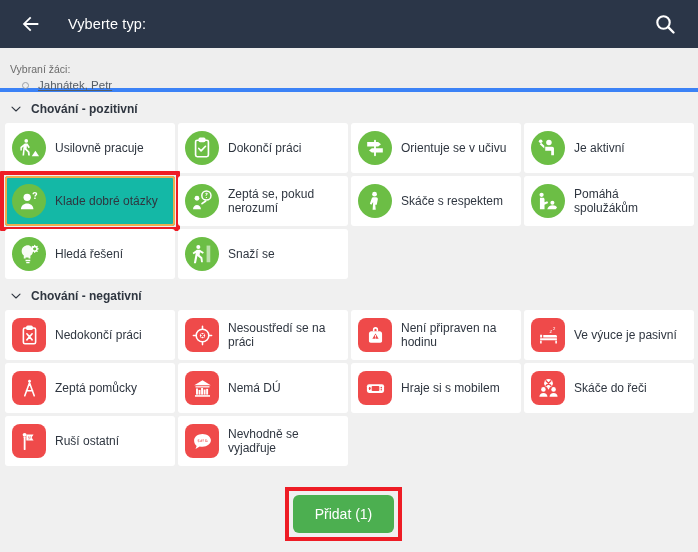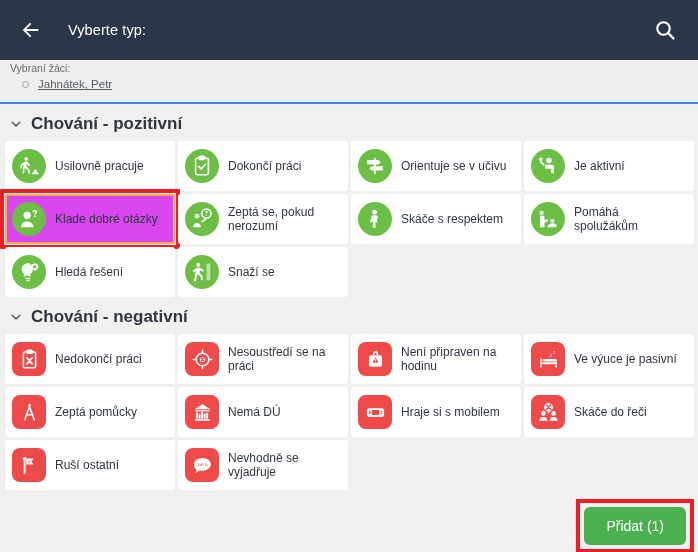--- a/index.html
+++ b/index.html
@@ -6,21 +6,21 @@
   html, body {
     width: 698px;
     height: 552px;
     overflow: hidden;
     font-family: "Liberation Sans", sans-serif;
     background: #f0f0f0;
   }
 
   
   .appbar {
-    height: 60px;
+    height: 48px;
     background: #2b3648;
     display: flex;
     align-items: center;
     padding: 0 16px 0 14px;
     position: relative;
     text-align: center;
   }
   .back-btn {
     width: 34px; height: 34px;
     display: flex; align-items: center; justify-content: center;
@@ -36,22 +36,22 @@
   .appbar-spacer { flex: 1 1 auto; }
   .search-btn {
     width: 34px; height: 34px;
     display: flex; align-items: center; justify-content: center;
     cursor: pointer;
   }
 
   
   .selected-strip {
     background: #eeeeee;
-    border-bottom: 2px solid #3b82f6;
-    padding: 2px 0 8px 10px;
+    border-bottom: 4px solid #3b82f6;
+    padding: 15px 0 8px 10px;
     height: 44px;
   }
   .selected-label {
     font-size: 10.5px;
     color: #6b6b6b;
   }
   .selected-list {
     list-style: none;
     margin-top: 3px;
   }
@@ -87,21 +87,21 @@
     padding: 10px 0 7px 10px;
     cursor: pointer;
   }
   .chev {
     width: 12px; height: 12px;
     margin-right: 9px;
     flex: 0 0 auto;
     display: flex; align-items: center; justify-content: center;
   }
   .section-title {
-    font-size: 17px;
+    font-size: 12px;
     font-weight: bold;
     color: #2f3640;
   }
 
   .grid {
     display: flex;
     flex-wrap: wrap;
     gap: 3px 3px;
     padding: 0 4px 0 5px;
   }
@@ -110,21 +110,21 @@
     height: 50px;
     background: #ffffff;
     border-radius: 3px;
     display: flex;
     align-items: center;
     padding: 0 6px 0 7px;
     cursor: pointer;
     position: relative;
   }
   .card.selected {
-    background: #d946ef;
+    background: #14b8a6;
     box-shadow: 0 0 0 2px #f0ad4e inset;
     align-items: center;
   }
   .card .hl {
     display: none;
   }
   .card.selected .hl {
     display: block;
     position: absolute;
     left: -5px; top: -5px; right: -5px; bottom: -5px;
@@ -155,21 +155,21 @@
   }
 
   
   .footer {
     position: absolute;
     left: 1px; right: 0; bottom: 0;
     height: 60px;
     background: #f0f0f0;
     display: flex;
     align-items: center;
-    justify-content: flex-end;
+    justify-content: center;
     padding-right: 12px;
   }
   .add-wrap { position: relative; }
   .add-wrap .hl2 {
     position: absolute;
     left: -8px; top: -8px; right: -8px; bottom: -8px;
     border: 4px solid #ee1c25;
     pointer-events: none;
   }
   .add-btn {

